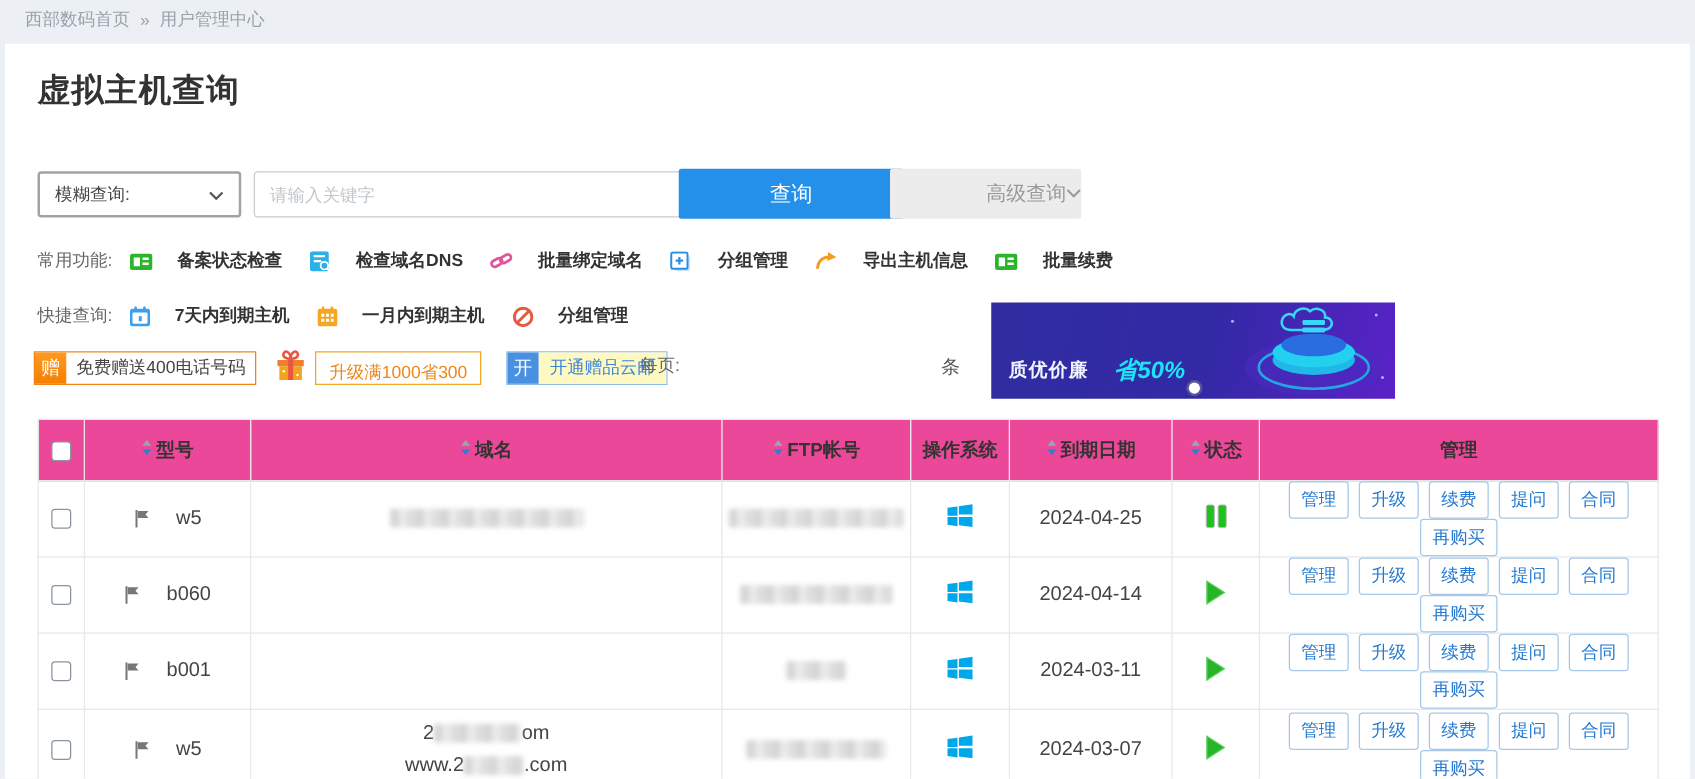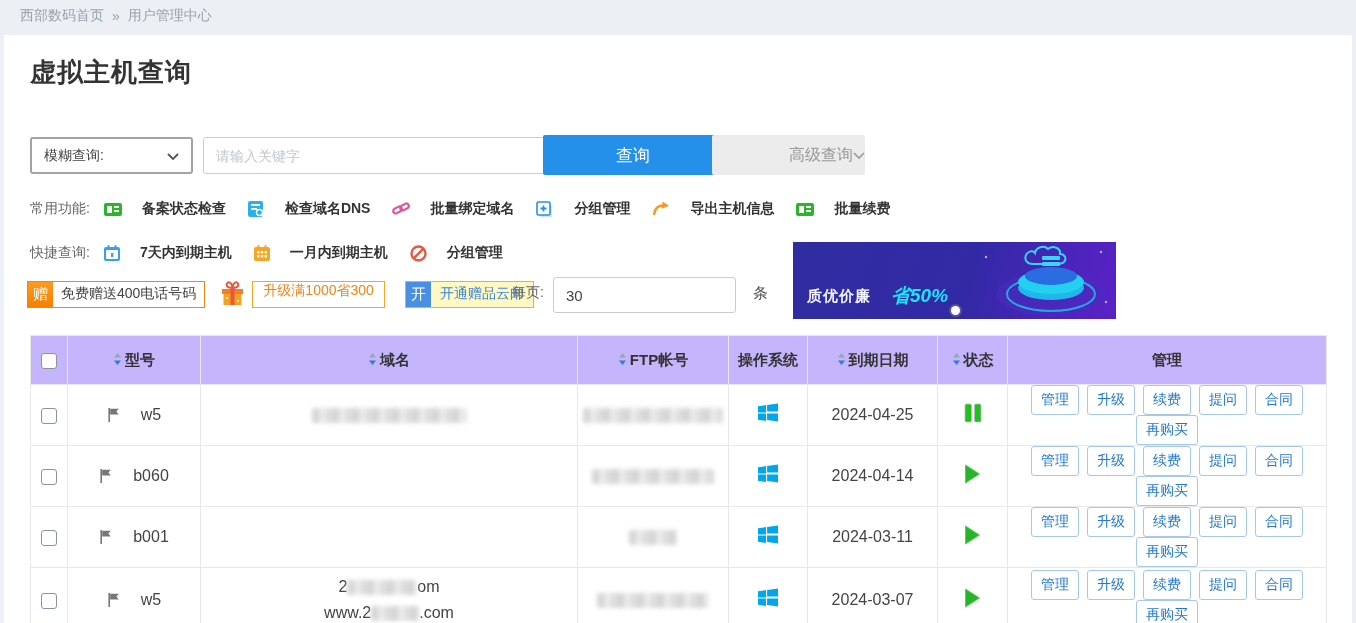--- a/index.html
+++ b/index.html
@@ -32,42 +32,42 @@
   .link-row .row-label { color:#666; margin-right:14px; }
   .link-item { display:flex; align-items:center; gap:20px; margin-right:22px; cursor:pointer; color:#333; font-weight:600; }
   .link-item svg { display:block; }
 
   
   .promo-row { position:absolute; left:27px; top:280px; height:28px; display:flex; align-items:center; }
   .promo-pill { display:flex; align-items:stretch; height:27px; border:1px solid #f08519; background:#fff; cursor:pointer; }
   .promo-pill .pill-badge { width:25px; background:linear-gradient(#ff9a1e,#f57f00); color:#fff; font-size:15px; display:flex; align-items:center; justify-content:center; }
   .promo-pill .pill-text { display:flex; align-items:center; padding:0 8px; font-size:14px; color:#444; }
   .gift-wrap { margin:0 6px 0 14px; }
-  .promo-orange { height:27px; border:1px solid #f5a623; background:#fff; color:#f08519; font-size:14px; display:flex; align-items:flex-start; padding:0 10px; cursor:pointer; }
+  .promo-orange { height:27px; border:1px solid #f5a623; background:#fff; color:#f08519; font-size:14px; display:flex; align-items:flex-end; padding:0 10px; cursor:pointer; }
   .promo-blue { display:flex; align-items:stretch; height:27px; margin-left:20px; cursor:pointer; border:1px solid #8cbcec; }
   .promo-blue .pill-badge-blue { width:25px; background:#4a90e2; color:#fff; font-size:15px; display:flex; align-items:center; justify-content:center; }
   .promo-blue .pill-text-blue { background:#fef9c3; color:#3d85d8; font-size:14px; display:flex; align-items:center; padding:0 9px; }
 
   .per-page { position:absolute; left:512px; top:284px; font-size:14px; color:#666; }
   .pp-input { position:absolute; left:553px; top:277px; width:183px; height:36px; border:1px solid #ccc; border-radius:3px; padding:0 12px; font-size:15px; color:#444; font-family:inherit; }
   .pp-unit { position:absolute; left:753px; top:284px; font-size:15px; color:#555; }
 
   
   .banner { position:absolute; left:793px; top:242px; width:323px; height:77px; overflow:hidden; cursor:pointer;
     background:linear-gradient(105deg,#2f2da0 0%,#3329a6 55%,#5b21c8 100%); }
   .banner-title { position:absolute; left:14px; top:10px; color:#fff; font-size:22px; font-weight:700; letter-spacing:2px; }
   .banner-sub { position:absolute; left:14px; top:45px; color:#f2f4ff; font-size:15px; font-weight:600; letter-spacing:1px; }
   .banner-hl { position:absolute; left:98px; top:41px; color:#1ce4f5; font-size:19px; font-weight:700;font-style:italic; }
   .banner-dot { position:absolute; left:158px; top:64px; width:9px; height:9px; border-radius:50%; background:#fff; box-shadow:0 0 0 2px rgba(120,120,140,.55); }
   .banner-art { position:absolute; right:0; top:0; }
 
   
   table.hosts { position:absolute; left:30px; top:335px; width:1296px; border-collapse:collapse; table-layout:fixed; background:#fff; }
   table.hosts th, table.hosts td { border:1px solid #e8e8e8; text-align:center; vertical-align:middle; }
-  table.hosts thead th { height:49px; background:#c4b5fd; font-size:15px; color:#333; font-weight:700; }
+  table.hosts thead th { height:49px; background:#ec4899; font-size:15px; color:#333; font-weight:700; }
   table.hosts tbody tr { height:55px; }
   table.hosts tbody tr.tall { height:65px; }
   table.hosts td { font-size:16px; color:#444; }
   .th-inner { display:flex; align-items:center; justify-content:center; gap:3px; cursor:pointer; }
   .checkbox { appearance:none; -webkit-appearance:none; width:16px; height:16px; border:1.5px solid #8a949e; border-radius:3px; background:#fff; cursor:pointer; vertical-align:middle; }
   .model-cell { display:flex; align-items:center; justify-content:center; gap:20px; }
   .blur-block { display:inline-block; height:15px; border-radius:2px; vertical-align:middle;
     background:repeating-linear-gradient(90deg,#cfcfcf 0 7px,#e6e6e6 7px 14px,#d8d8d8 14px 20px); filter:blur(2px); opacity:.85; }
   .domain-line { line-height:26px; font-size:16px; color:#444; }
   .act-btn { display:inline-block; margin:0 4px; padding:5px 9px; border:1px solid #a6c8ea; border-radius:3px; background:#fff; color:#2379d0;
@@ -237,21 +237,20 @@
     <span class="promo-orange">
       <span>升级满1000省300</span>
     </span>
     <span class="promo-blue">
       <span class="pill-badge-blue">开</span>
       <span class="pill-text-blue">开通赠品云邮</span>
     </span>
   </div>
 
   <span class="per-page">每页:</span>
-  <input class="pp-input" type="text" value="30" style="">
   <span class="pp-unit">条</span>
 
   <div class="banner">
     <svg class="banner-art" width="150" height="77" viewBox="0 0 150 77">
       <ellipse cx="85" cy="52" rx="55" ry="22" fill="#4a2bc0" opacity="0.55"></ellipse>
       <ellipse cx="85" cy="52" rx="44" ry="17" fill="none" stroke="#19c8e8" stroke-width="2" opacity="0.8"></ellipse>
       <ellipse cx="85" cy="46" rx="33" ry="12" fill="#1fb8e8"></ellipse>
       <ellipse cx="85" cy="40" rx="33" ry="12" fill="#24d0f0"></ellipse>
       <ellipse cx="85" cy="34" rx="26" ry="9" fill="#2a6de0"></ellipse>
       <path d="M67 22c-6 0-9-4-7-9 2-4 7-5 9-2 1-6 9-8 13-4 5-4 13-1 12 5 5 0 7 5 4 8-2 2-5 2-8 2z" fill="none" stroke="#35d8f5" stroke-width="2"></path>

